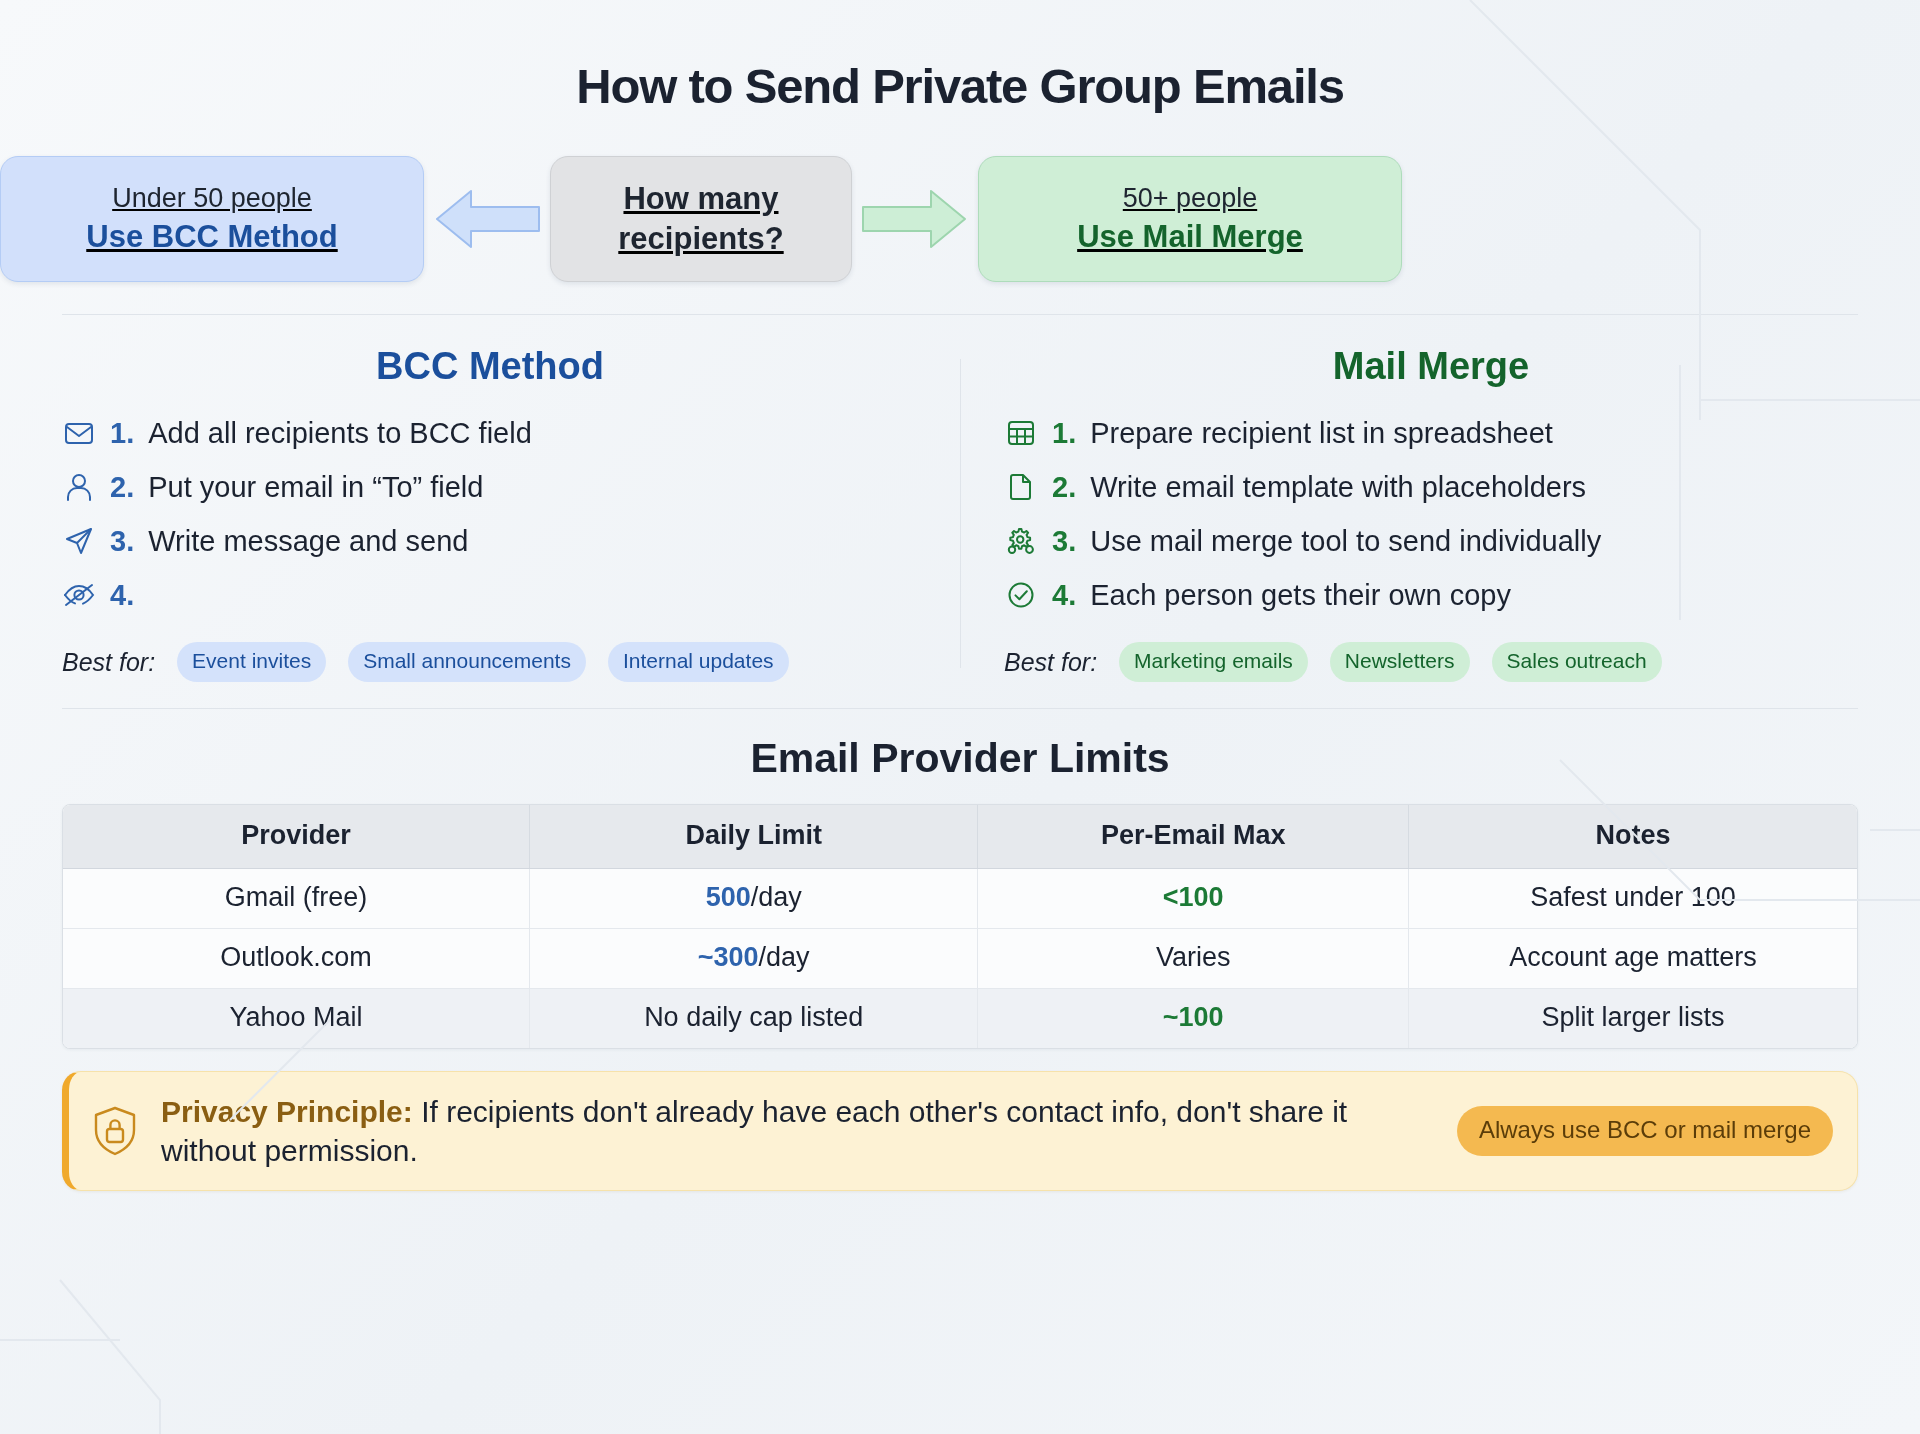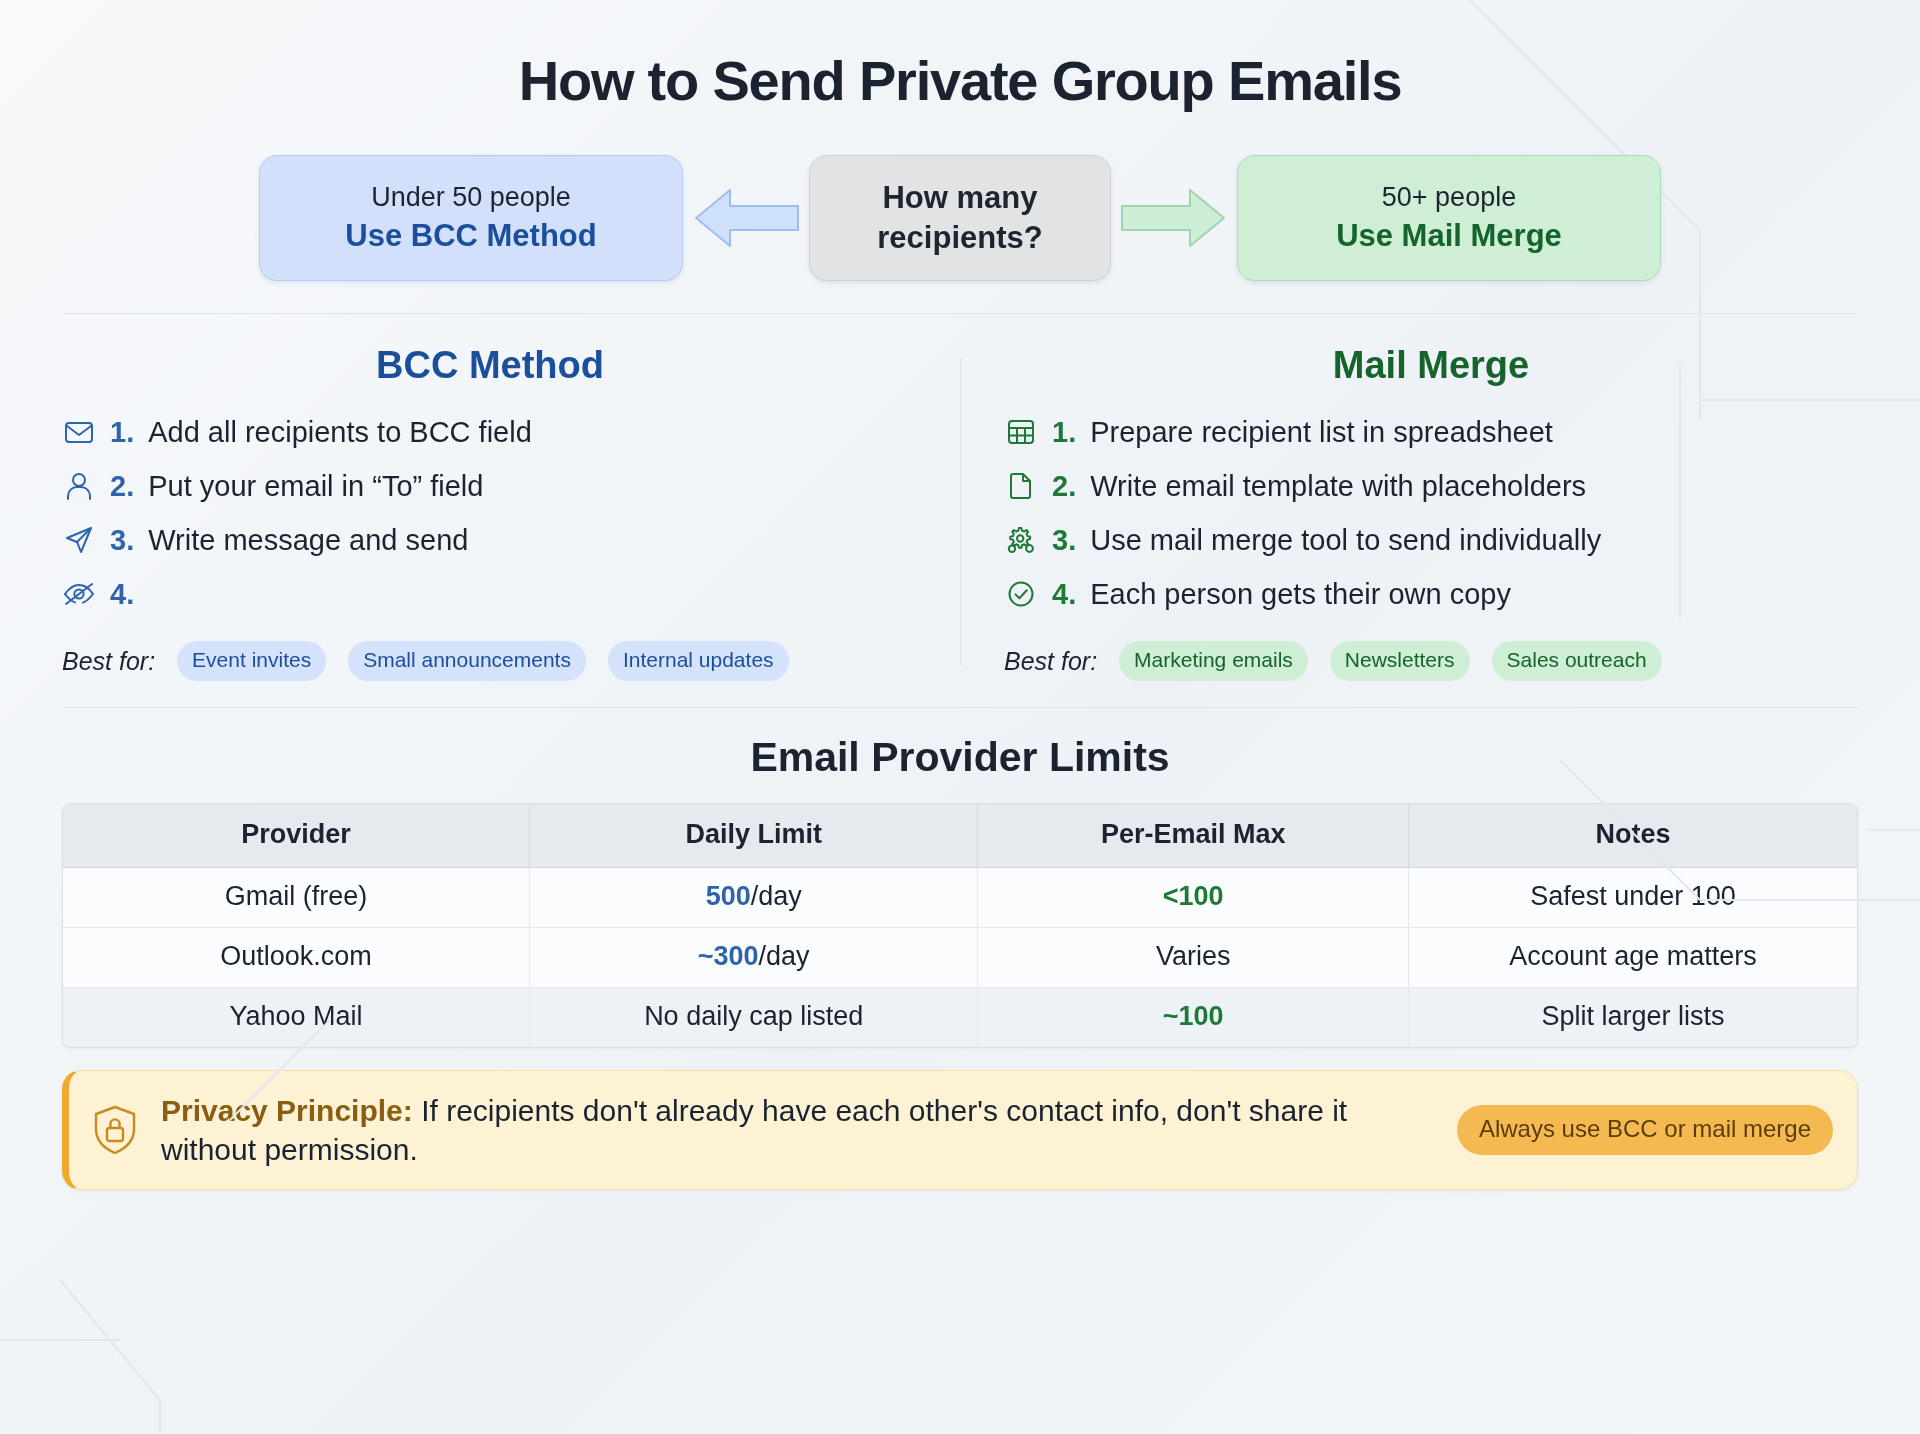--- a/index.html
+++ b/index.html
@@ -14,38 +14,38 @@
     width: 1920px; height: 1434px;
     background:
       linear-gradient(135deg, #f7f9fb 0%, #eef2f6 55%, #f3f6f9 100%);
     overflow: hidden;
   }
   .bg-decor { position: absolute; inset: 0; pointer-events: none; }
 
   
   .title {
     text-align: center;
-    font-size: 56px;
+    font-size: 49px;
     font-weight: bold;
     color: #1b2230;
     letter-spacing: -1.2px;
-    padding-top: 40px;
+    padding-top: 58px;
     position: relative;
-    margin-top: 8px;
   }
 
   
   .decision-row {
     position: relative;
     margin-top: 42px;
     height: 126px;
     display: flex;
     align-items: center;
-    justify-content: center;
+    justify-content: flex-start;
     gap: 0;
+    text-decoration: underline;
   }
   .dbox {
     border-radius: 18px;
     display: flex; flex-direction: column;
     align-items: center; justify-content: center;
     box-shadow: 0 2px 5px rgba(40,60,90,.10);
   }
   .dbox .top { font-size: 27px; color: #1e2530; line-height: 1.15; }
   .dbox .bot { font-size: 31px; font-weight: bold; line-height: 1.2; margin-top: 4px; }
   .dbox.blue  { width: 424px; height: 126px; background: #d2e0fb; border: 1px solid #b4ccf5; }

